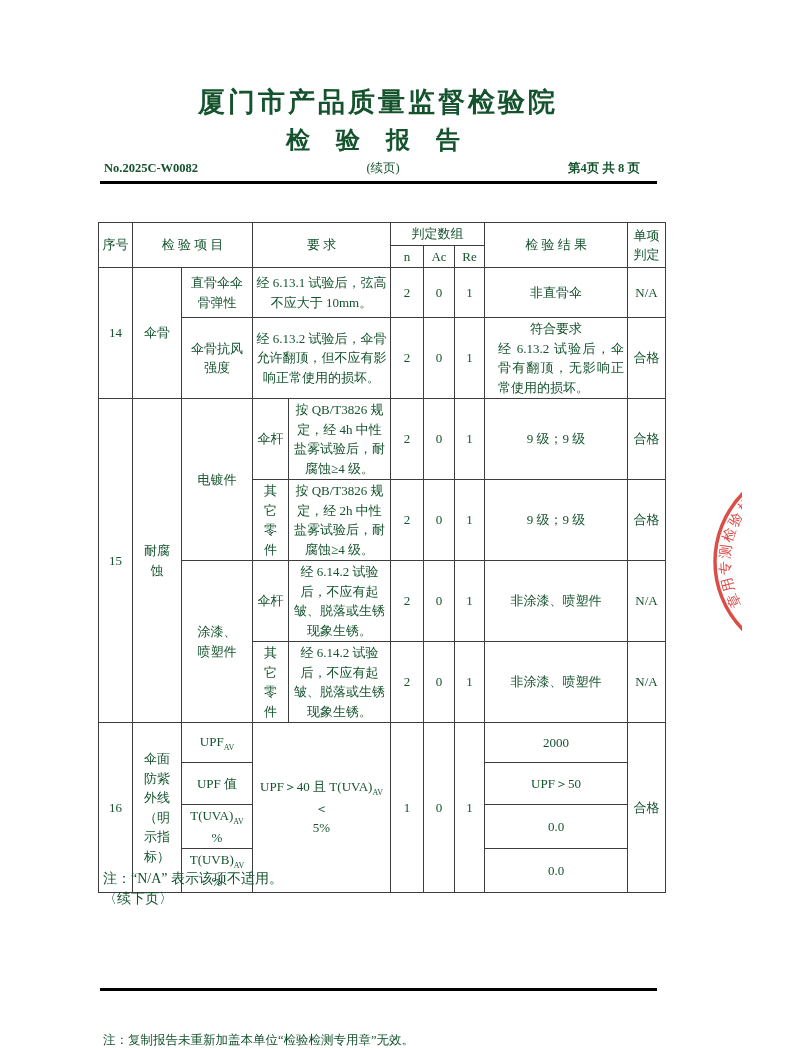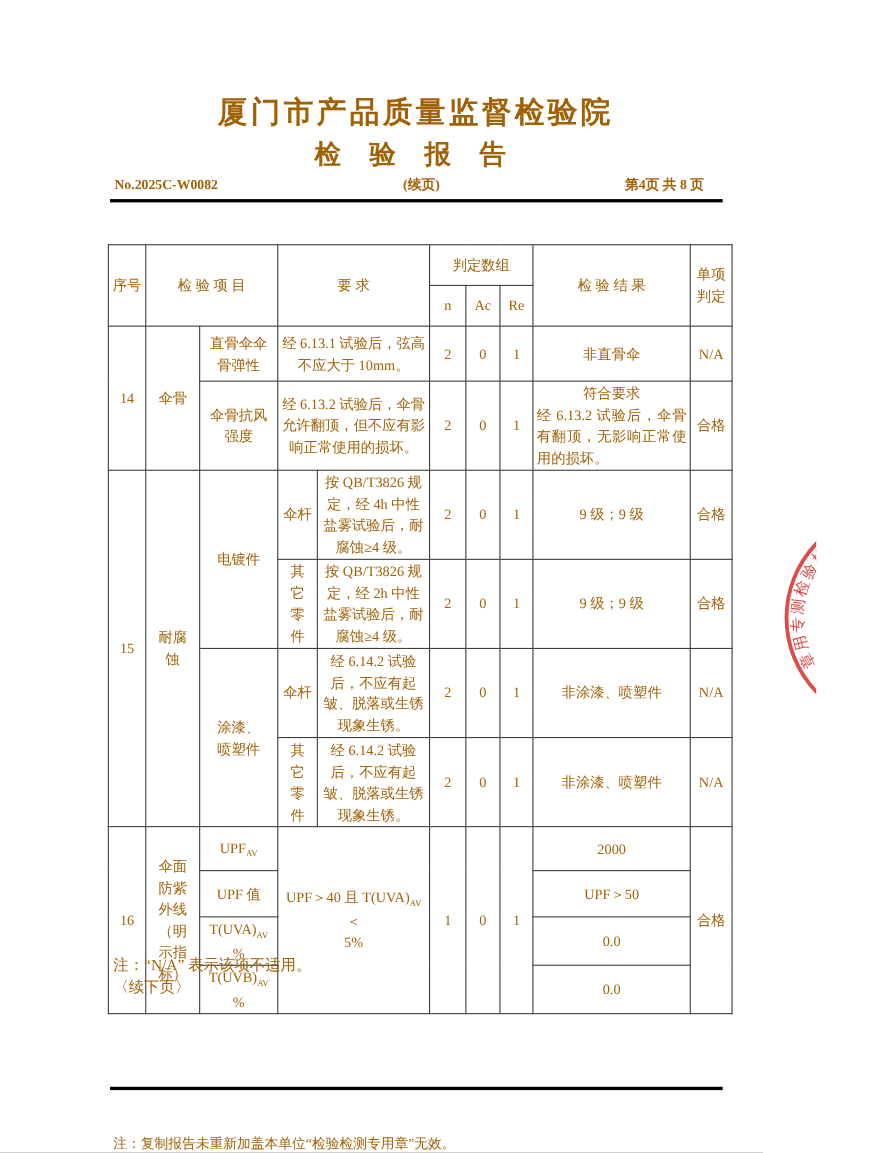--- a/index.html
+++ b/index.html
@@ -1,55 +1,55 @@
 <!DOCTYPE html>
 <html><head>
 <meta charset="utf-8">
 <style>
   html,body { margin:0; padding:0; background:#888; }
   .page {
     position:relative; width:790px; height:1048px; margin:0 auto;
     background:#ffffff; overflow:hidden;
     font-family:"Liberation Serif","DejaVu Serif",serif;
-    color:#a16207;
+    color:#14532d;
   }
   .institute {
     position:absolute; top:84px; left:0; width:756px;
     text-align:center; font-size:27px; font-weight:700; letter-spacing:3px;
   }
   .report-title {
     position:absolute; top:124px; left:0; width:756px;
     text-align:center; font-size:24px; font-weight:700; letter-spacing:10px;
   }
   .info-line {
     position:absolute; top:160px; left:104px; width:536px;
     display:flex; justify-content:space-between; align-items:baseline;
     font-size:12.5px; font-weight:700;
   }
-  .info-line .cont { font-weight:700; }
+  .info-line .cont { font-weight:400; }
   .rule { position:absolute; left:100px; width:557px; height:3px; background:#000; }
   .rule-top { top:181px; }
   .rule-bottom { top:988px; }
 
   table.report {
     position:absolute; top:222px; left:98px;
     border-collapse:collapse; table-layout:fixed; width:567px;
     font-size:13px; line-height:1.5;
   }
   table.report td {
     border:1px solid #3d3d3d; padding:1px 3px;
     text-align:center; vertical-align:middle;
     overflow:hidden; word-break:break-all;
   }
   td.req { text-align:justify; text-align-last:auto; padding:2px 5px;margin-top:48px; }
   td.req-center { text-align:center; padding:2px 4px; }
   .res-title { }
-  .res-body { text-align:justify; }
+  .res-body { text-align:justify;margin-left:10px; }
   td.result-mixed { text-align:left; padding:2px 5px; }
-  .w2em { width:2.1em; margin:16px auto; }
+  .w2em { width:2.1em; margin:1px auto; }
   .w3em { width:3.2em; margin:0 auto; }
   .vcell { width:1.1em; margin:0 auto; line-height:1.5; }
   sub.av { font-size:8px; vertical-align:sub; }
   tr.h20 { height:20px; } tr.h40 { height:40px; } tr.h42 { height:42px; }
   tr.h44 { height:44px;padding-left:28px; } tr.h50 { height:50px; } tr.h75 { height:75px; }
   tr.h77 { height:77px; } tr.h78 { height:78px; } tr.h80 { height:80px; }
 
   .notes { position:absolute; top:869px; left:103px; font-size:14px; line-height:20px; }
   .footer-note { position:absolute; top:998px; left:103px; font-size:12.5px;margin-top:34px; }
 

